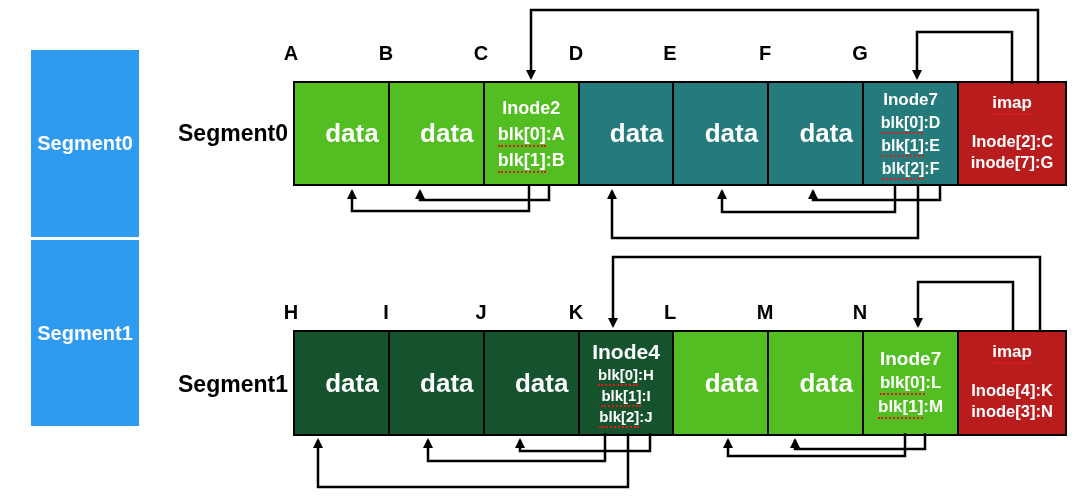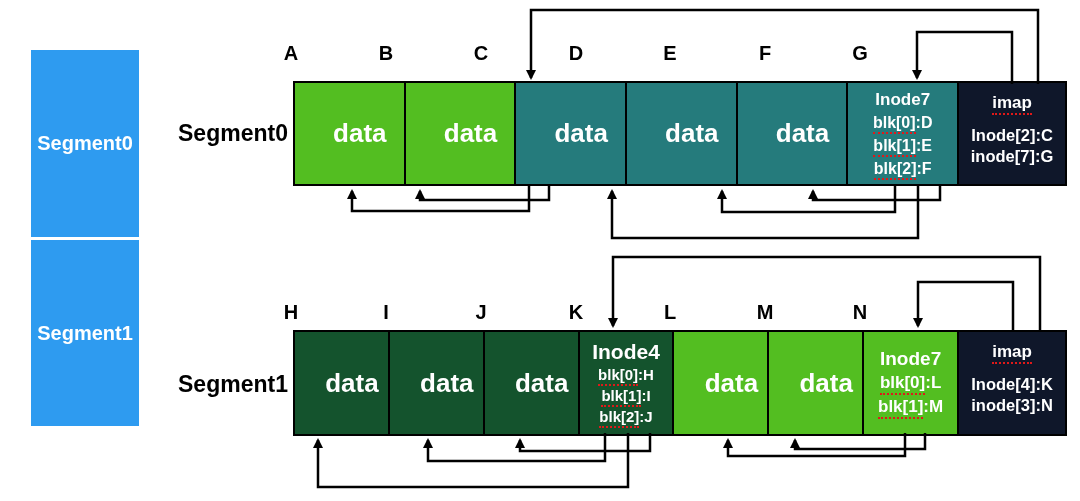--- a/index.html
+++ b/index.html
@@ -25,32 +25,32 @@
   .row2{top:330px;height:106px;}
   .block{
     flex:1 1 0;box-sizing:border-box;border:2px solid #000;margin-left:-2px;
     display:flex;flex-direction:column;align-items:center;justify-content:center;
     color:#fff;font-weight:bold;text-align:center;line-height:1.25;
   }
   .block:first-child{margin-left:0;}
   .green{background:#53BE21;}
   .teal{background:#257B7C;}
   .orange{background:#14532d;}
-  .gray{background:#0f172a;}
+  .gray{background:#b91c1c;text-align:right;}
   .data-text{font-size:26px;margin-left:21px;}
   .c-inode{font-size:18px;line-height:26px;}
   .g-inode{font-size:16px;line-height:23px;}
   .g-inode .ititle{font-size:17px;}
   .k-inode{font-size:15px;line-height:21px;}
   .k-inode .ititle{font-size:21px;line-height:25px;}
   .n-inode{font-size:17px;line-height:24px;}
   .n-inode .ititle{font-size:19px;}
   .imap-block{flex:0 0 110px;justify-content:flex-start;}
   .imap-title{margin-top:9px;font-size:17px;}
-  .imap-entries{margin-top:12px;font-size:16.5px;line-height:21px;}
+  .imap-entries{margin-top:18px;font-size:16.5px;line-height:21px;}
   
   .sq{border-bottom:2px dotted #E01919;padding-bottom:1px;}
   
   .blk-letter{position:absolute;width:24px;text-align:center;
     font-size:20px;font-weight:bold;color:#000;}
   .lrow1{top:42px;}
   .lrow2{top:301px;}
   
   .arrows{position:absolute;left:0;top:0;width:1080px;height:501px;pointer-events:none;}
 </style>
@@ -87,20 +87,25 @@
   <span class="blk-letter lrow2" style="left:658px;">L</span>
   <span class="blk-letter lrow2" style="left:753px;">M</span>
   <span class="blk-letter lrow2" style="left:848px;">N</span>
 
   <div class="row row1">
     <div class="block green">
       <span class="data-text">data</span>
     </div>
     <div class="block green">
       <span class="data-text">data</span>
+    </div>
+    <div class="block green c-inode">
+      <div class="ititle">Inode2</div>
+      <div><span class="sq">blk[0]</span><span>:A</span></div>
+      <div><span class="sq">blk[1]</span><span>:B</span></div>
     </div>
     <div class="block teal">
       <span class="data-text">data</span>
     </div>
     <div class="block teal">
       <span class="data-text">data</span>
     </div>
     <div class="block teal">
       <span class="data-text">data</span>
     </div>

